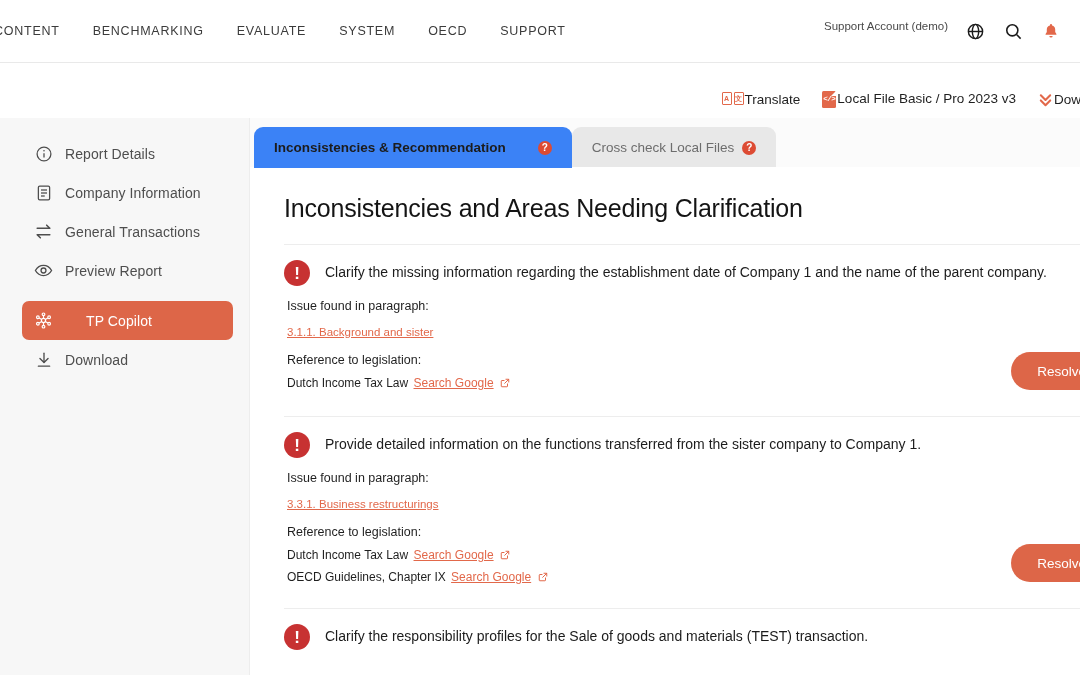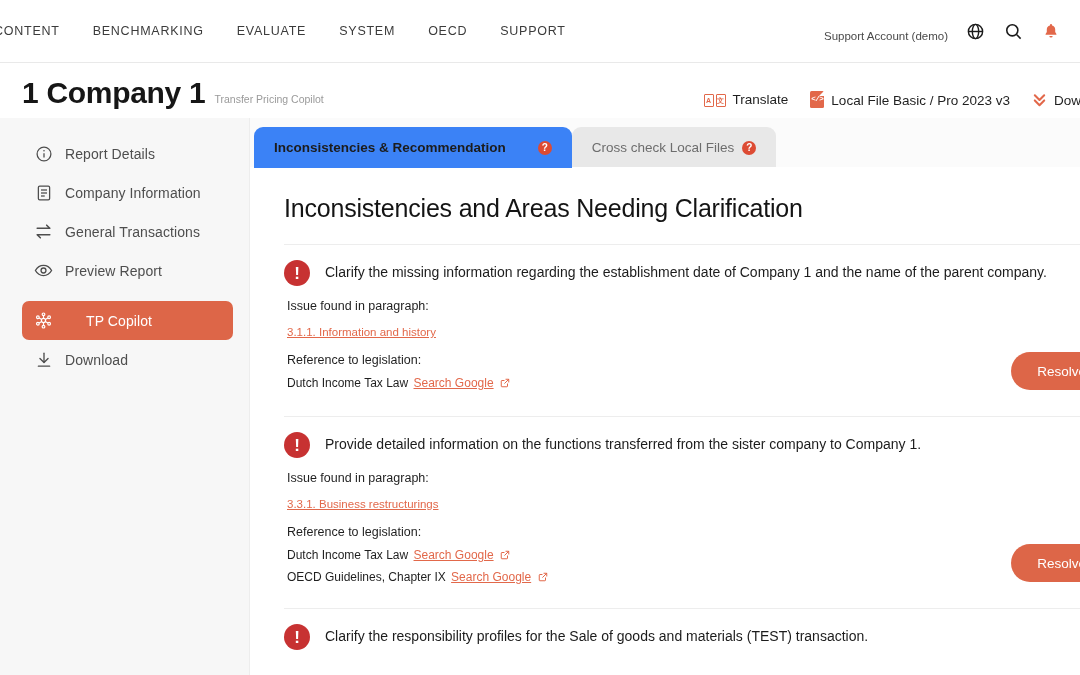--- a/index.html
+++ b/index.html
@@ -41,21 +41,21 @@
     font-size: 12.5px;
     letter-spacing: 0.75px;
     color: #3b3b3b;
     white-space: nowrap;
     cursor: pointer;
     font-weight: 400;
   }
   .topnav-right {
     margin-left: auto;
     display: flex;
-    align-items: flex-end;
+    align-items: flex-start;
     gap: 16px;
     padding-right: 18px;
   }
   .account-name {
     font-size: 11.5px;
     color: #4a4a4a;
     white-space: nowrap;
   }
   .icon-btn {
     width: 22px; height: 22px;
@@ -95,22 +95,22 @@
     margin-left: auto;
     display: flex;
     align-items: center;
     gap: 22px;
     padding-right: 0;
     
     margin-right: -34px;
   }
   .title-action {
     display: flex;
-    align-items: flex-end;
-    gap: 7px;
+    align-items: flex-start;
+    gap: 1px;
     cursor: pointer;
     white-space: nowrap;
     margin-top: 24px;
   }
   .title-action-label {
     font-size: 13.5px;
     color: #1f1f1f;
   }
 
   
@@ -396,24 +396,20 @@
       <div class="icon-btn">
         <svg width="18" height="18" viewBox="0 0 24 24" fill="#e2684a">
           <path d="M12 2.5a1.4 1.4 0 0 1 1.4 1.4v.6a5.6 5.6 0 0 1 4.2 5.4v3.4l1.6 2.6a.7.7 0 0 1-.6 1.1H5.4a.7.7 0 0 1-.6-1.1l1.6-2.6V9.9a5.6 5.6 0 0 1 4.2-5.4v-.6A1.4 1.4 0 0 1 12 2.5z"></path>
           <path d="M9.8 18.6h4.4a2.2 2.2 0 0 1-4.4 0z"></path>
         </svg>
       </div>
     </div>
   </div>
 
   <div class="titlebar">
-    <div class="title-wrap">
-      <div class="page-title">1 Company 1</div>
-      <div class="page-subtitle">Transfer Pricing Copilot</div>
-    </div>
 
     <div class="title-actions">
 
       <div class="title-action">
         <span class="ic-translate">
             <i>A</i>
             <i>文</i>
           </span>
         <span class="title-action-label">Translate</span>
       </div>
@@ -539,21 +535,21 @@
         <div class="section-title">Inconsistencies and Areas Needing Clarification</div>
 
         <div class="card">
           <div class="card-head">
             <span class="alert-icon">
                 <span>!</span>
               </span>
             <div class="card-title">Clarify the missing information regarding the establishment date of Company 1 and the name of the parent company.</div>
           </div>
           <div class="field-label">Issue found in paragraph:</div>
-          <a class="para-link">3.1.1. Information and history</a>
+          <a class="para-link">3.1.1. Background and sister</a>
           <div class="field-label">Reference to legislation:</div>
 
           <div class="ref-line">
             <span>Dutch Income Tax Law</span>
             <a class="search-link">Search Google</a>
             <span class="ext-ic">
               <svg width="10" height="10" viewBox="0 0 16 16" fill="none" stroke="#e2684a" stroke-width="1.6" stroke-linecap="round" stroke-linejoin="round">
                 <polyline points="9.5,2 14,2 14,6.5"></polyline>
                   <line x1="14" y1="2" x2="7.5" y2="8.5"></line>
                 <path d="M12 9.5V13a1 1 0 0 1-1 1H3a1 1 0 0 1-1-1V5a1 1 0 0 1 1-1h3.5"></path>

